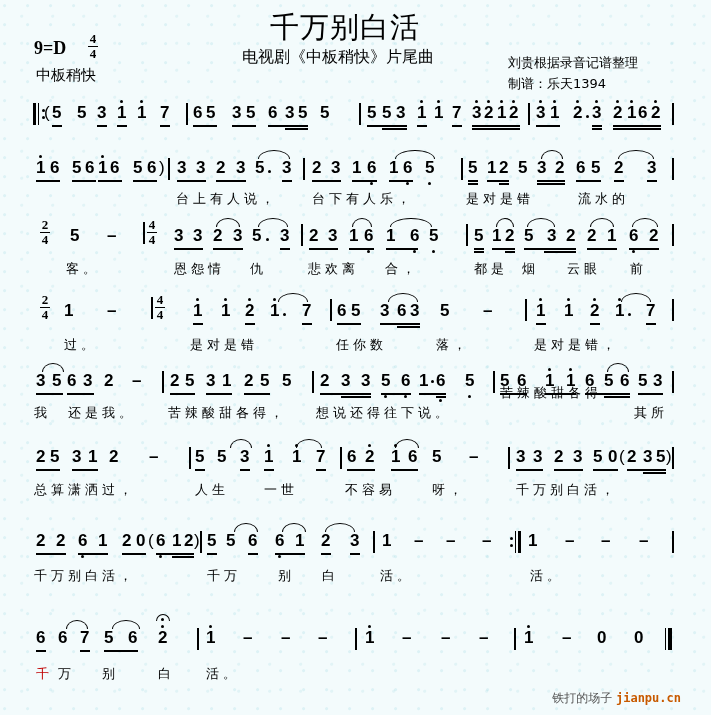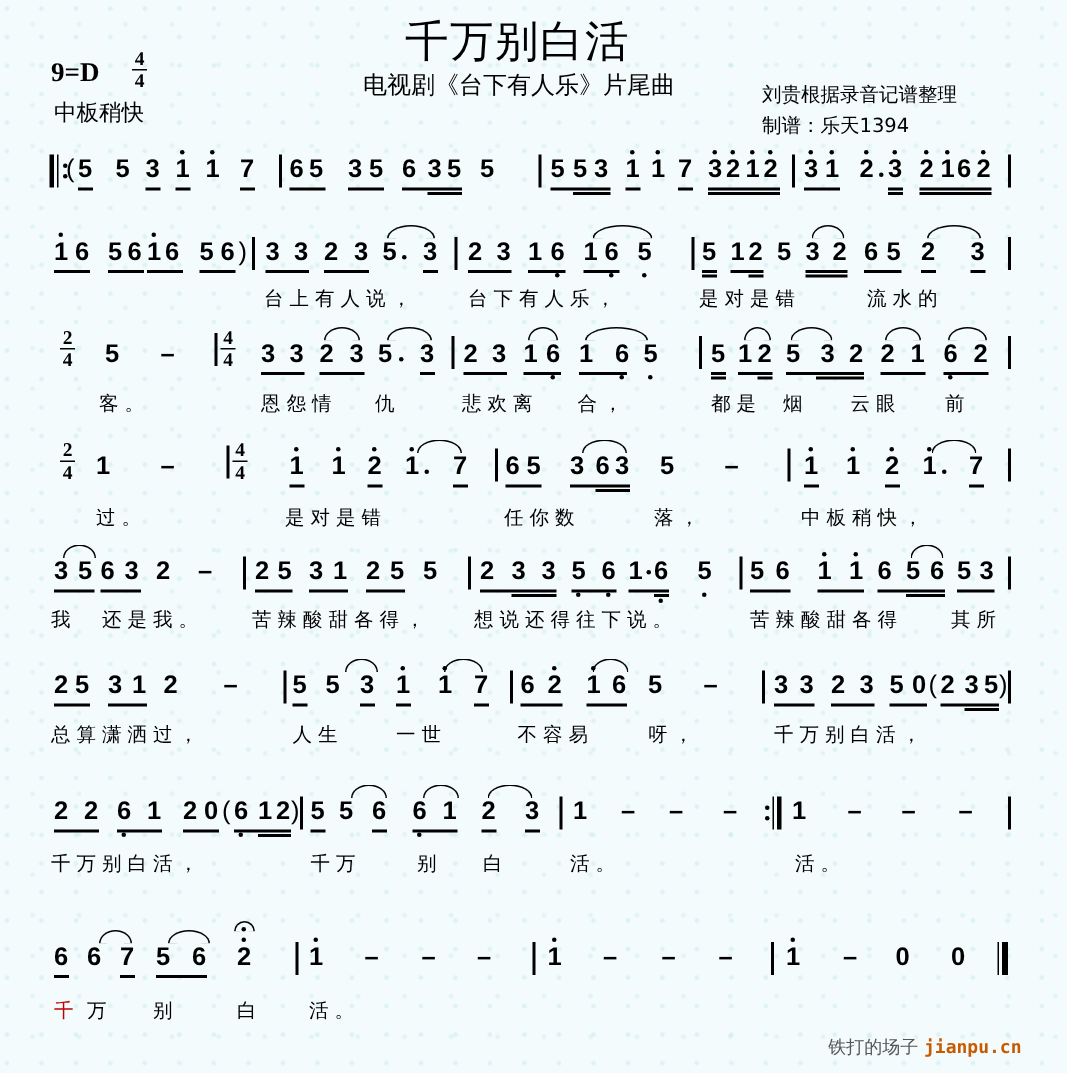--- a/index.html
+++ b/index.html
@@ -32,21 +32,21 @@
   .ts { position:absolute; font-family:"Liberation Serif", serif; font-weight:bold; font-size:13px; line-height:14px; text-align:center; }
   .ts .line { border-top:1.2px solid #000; width:10px; margin:0 auto; }
   .red { color:#c00000; }
   .watermark { right:30px; bottom:8px; font-size:12px; color:#555; }
   .watermark .url { color:#c85a00; font-weight:bold; font-family:"DejaVu Sans Mono", monospace; }
 </style>
 </head>
 <body>
 
 <div class="abs title">千万别白活</div>
-<div class="abs subtitle">电视剧《台下有人乐》片尾曲</div>
+<div class="abs subtitle">电视剧《中板稍快》片尾曲</div>
 <div class="abs key">9=D</div>
 <div class="abs timesig-head">
   <div>4</div>
   <div style="border-top:1.2px solid #000;width:10px;margin:0 auto;"></div>
   <div>4</div>
 </div>
 <div class="abs tempo">中板稍快</div>
 <div class="abs credit1">刘贵根据录音记谱整理</div>
 <div class="abs credit2">制谱：乐天1394</div>
 
@@ -333,21 +333,21 @@
   <div class="tie" style="left:621px;top:-8px;width:28px;"></div>
   <div class="ul" style="left:536px;top:22px;width:10px;"></div>
   <div class="ul" style="left:590px;top:22px;width:10px;"></div>
   <div class="ul" style="left:646px;top:22px;width:10px;"></div>
   <div class="bar" style="left:672px;top:-2px;"></div>
 </div>
 <div class="lyr" style="left:64px;top:336px;">过。</div>
 <div class="lyr" style="left:190px;top:336px;">是对是错</div>
 <div class="lyr" style="left:336px;top:336px;">任你数</div>
 <div class="lyr" style="left:436px;top:336px;">落，</div>
-<div class="lyr" style="left:534px;top:336px;">中板稍快，</div>
+<div class="lyr" style="left:534px;top:336px;">是对是错，</div>
 
 <div class="row" style="top:371px;">
   <div class="nt" style="left:36px;">3</div>
   <div class="nt" style="left:52px;">5</div>
   <div class="nt" style="left:67px;">6</div>
   <div class="nt" style="left:83px;">3</div>
   <div class="nt" style="left:104px;">2</div>
   <div class="nt" style="left:132px;">–</div>
   <div class="tie" style="left:42px;top:-8px;width:20px;"></div>
   <div class="ul" style="left:36px;top:22px;width:27px;"></div>
@@ -399,21 +399,21 @@
   <div class="ul" style="left:545px;top:22px;width:31px;"></div>
   <div class="ul" style="left:585px;top:22px;width:45px;"></div>
   <div class="ul" style="left:604px;top:25px;width:26px;"></div>
   <div class="ul" style="left:638px;top:22px;width:25px;"></div>
   <div class="bar" style="left:672px;top:0;"></div>
 </div>
 <div class="lyr" style="left:34px;top:404px;">我</div>
 <div class="lyr" style="left:68px;top:404px;">还是我。</div>
 <div class="lyr" style="left:168px;top:404px;">苦辣酸甜各得，</div>
 <div class="lyr" style="left:316px;top:404px;">想说还得往下说。</div>
-<div class="lyr" style="left:500px;top:404px;font-family:Liberation Serif, serif;">苦辣酸甜各得</div>
+<div class="lyr" style="left:500px;top:384px;font-family:Liberation Serif, serif;">苦辣酸甜各得</div>
 <div class="lyr" style="left:634px;top:404px;">其所</div>
 
 <div class="row" style="top:447px;">
   <div class="nt" style="left:36px;">2</div>
   <div class="nt" style="left:50px;">5</div>
   <div class="nt" style="left:72px;">3</div>
   <div class="nt" style="left:88px;">1</div>
   <div class="nt" style="left:109px;">2</div>
   <div class="nt" style="left:149px;">–</div>
   <div class="ul" style="left:36px;top:22px;width:24px;"></div>

